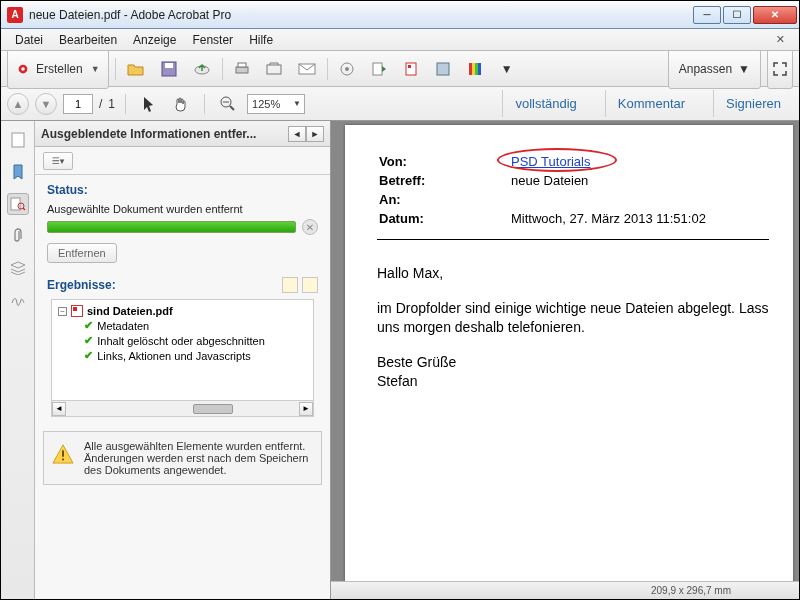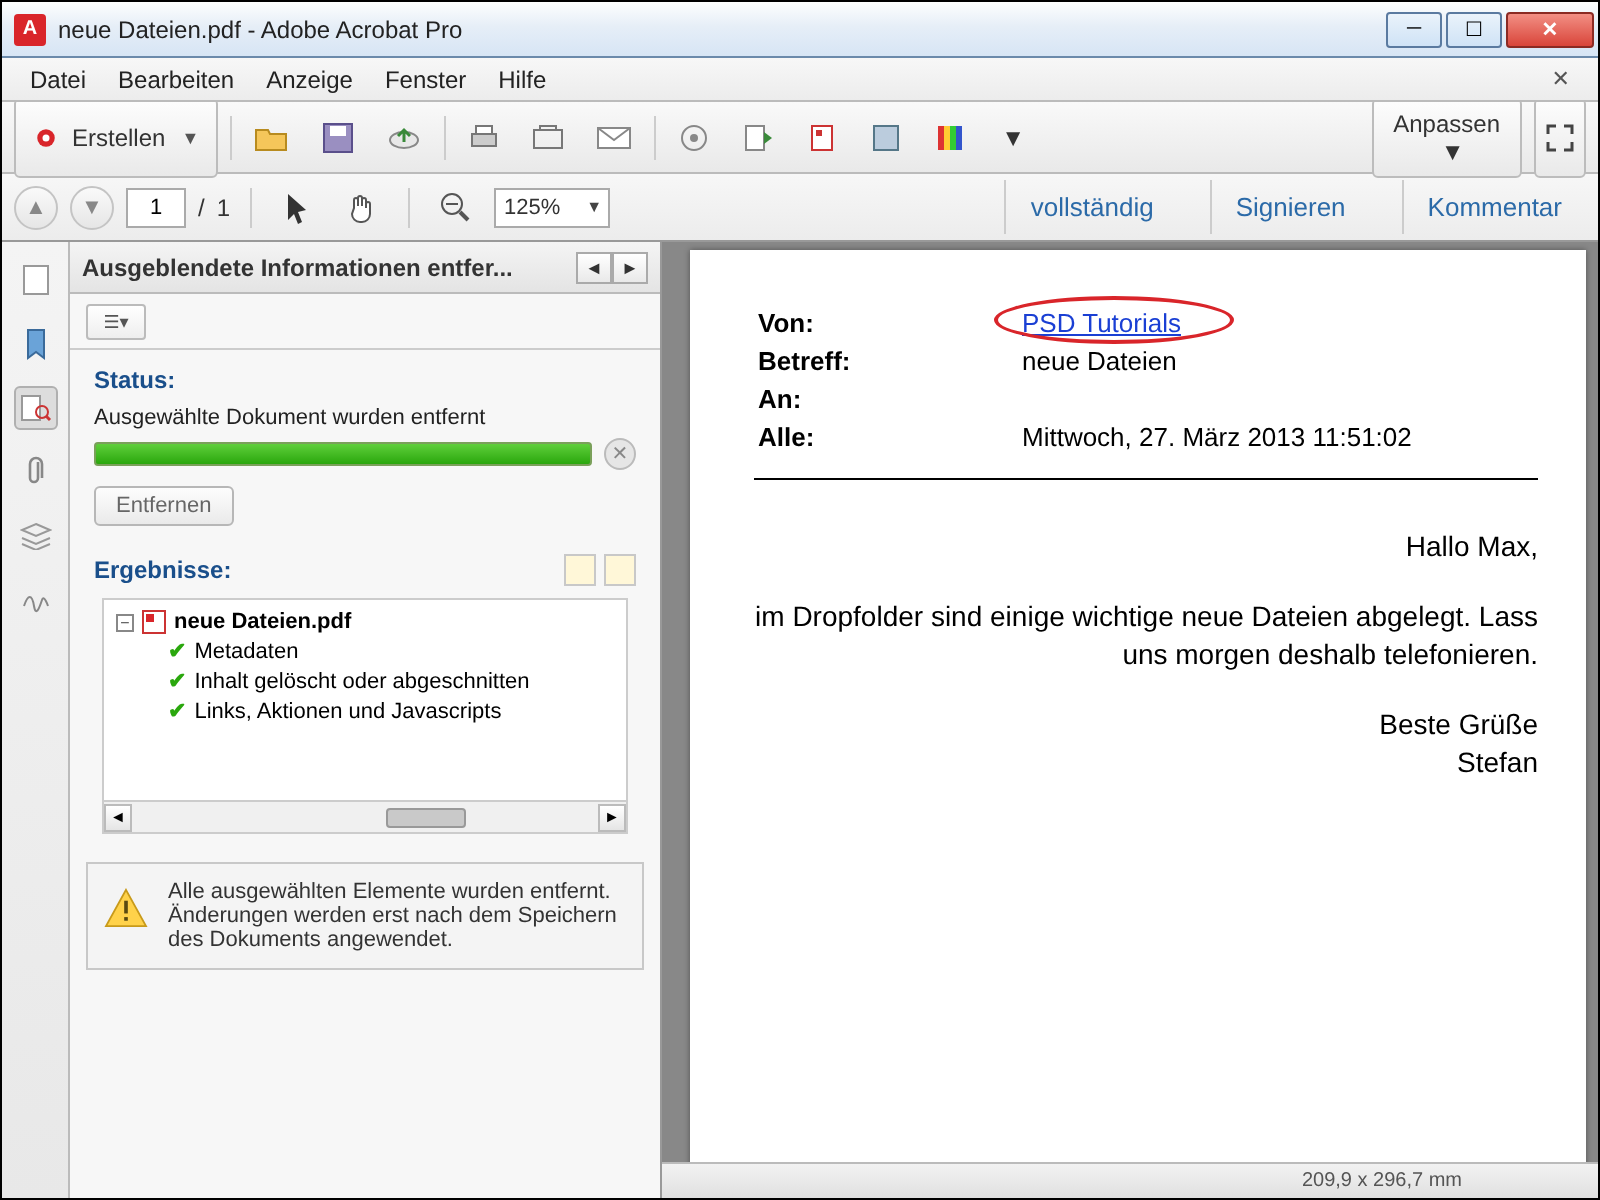--- a/index.html
+++ b/index.html
@@ -16,21 +16,21 @@
 
 .menubar { height: 22px; background: linear-gradient(#f7f7f7,#ececec); border-bottom:1px solid #bbb; display:flex; align-items:center; padding:0 6px; font-size:12px; color:#222; position:relative; }
 .menubar span { padding: 2px 8px; }
 .menubar .right-x { position:absolute; right:6px; color:#555; font-size:11px; }
 
 .toolbar { height: 36px; background: linear-gradient(#f9f9f9,#e9e9e9); border-bottom:1px solid #bbb; display:flex; align-items:center; padding:0 6px; gap:6px; }
 .tbtn { height:40px; min-width:26px; border:1px solid transparent; border-radius:3px; display:inline-flex; align-items:center; justify-content:center; padding:0 4px; font-size:12px; color:#333; }
 .create-btn { border:1px solid #bcbcbc; background:linear-gradient(#fdfdfd,#e9e9e9); padding:0 8px; gap:6px; }
 .create-btn .gear { width:14px; height:14px; }
 .create-btn .caret { font-size:9px; color:#555; margin-left:2px; }
-.anpassen { margin-left:auto; border:1px solid #bcbcbc; background:linear-gradient(#fdfdfd,#e9e9e9); padding: 0 10px; flex-direction: column; }
+.anpassen { margin-left:auto; border:1px solid #bcbcbc; background:linear-gradient(#fdfdfd,#e9e9e9); padding: 0 10px; }
 
 .toolbar2 { height: 34px; background: linear-gradient(#f7f7f7,#ececec); border-bottom:1px solid #999; display:flex; align-items:center; padding:0 6px; gap:6px; font-size:12px; color:#333; }
 .navbtn { width:22px; height:22px; border-radius:50%; border:1px solid #c4c4c4; background:linear-gradient(#fafafa,#e6e6e6); display:flex; align-items:center; justify-content:center; color:#888; font-size:11px; }
 .pagebox { width:30px; height:20px; border:1px solid #aaa; text-align:center; font-size:11px; }
 .zoombox { width:58px; height:20px; border:1px solid #aaa; font-size:11px; padding-left:4px; background:#fff; display:flex; align-items:center; justify-content:space-between; }
 .zoombox .caret { font-size:8px; padding-right:3px; color:#444; }
 .rightlinks { margin-left:auto; display:flex; gap:16px; }
 .rightlinks span { color:#2b6aa8; font-size:13px; padding:6px 12px; border-left:1px solid #ccc; }
 
 .main { display:flex; height: calc(600px - 28px - 22px - 36px - 34px - 2px); }
@@ -78,21 +78,21 @@
 .docarea { flex:1; background:#888; position:relative; overflow:hidden;padding-left:24px; }
 .page { position:absolute; left:14px; top:4px; right:6px; bottom:0; background:#fff; box-shadow:0 0 3px rgba(0,0,0,.4); padding:26px 24px 16px 32px; font-size:13px; color:#000; font-family: Georgia, 'Times New Roman', serif; }
 .hdr-table { font-size:13px; }
 .hdr-table td { padding:1px 0; vertical-align:top; }
 .hdr-table td.lab { font-weight:bold; width:130px; font-family:"Segoe UI",Tahoma,sans-serif; }
 .hdr-table td.val { font-family:"Segoe UI",Tahoma,sans-serif; }
 .sender-link { color:#1a3fd4; text-decoration:underline; position:relative; display:inline-block; }
 .sender-oval { position:absolute; left:-14px; top:-6px; width:120px; height:24px; border:2px solid #d9252a; border-radius:50%; pointer-events:none; }
 .divider { border:none; border-top:1px solid #000; margin:10px 0 24px; }
 .body-text { font-size:14px; line-height:1.35; }
-.body-text p { margin-bottom:16px;text-align:right; }
+.body-text p { margin-bottom:16px; }
 
 .statusbar { position:absolute; left:0; right:0; bottom:0; height:18px; background:linear-gradient(#f2f2f2,#e0e0e0); border-top:1px solid #bbb; font-size:10px; color:#555; display:flex; align-items:center; padding:0 8px; }
 .statusbar .dims { margin-left:auto; margin-right:60px; }
 
 svg { display:block; }
 </style>
 </head>
 <body>
 
 <div class="titlebar">
@@ -230,22 +230,22 @@
         <line x1="10" y1="10" x2="14" y2="14" stroke="#555" stroke-width="2"></line>
         <line x1="3" y1="6" x2="9" y2="6" stroke="#555"></line>
       </svg>
     </div>
   <div class="zoombox">
       <span>125%</span>
       <span class="caret">▼</span>
     </div>
   <div class="rightlinks">
     <span>vollständig</span>
+    <span>Kommentar</span>
     <span>Signieren</span>
-    <span>Kommentar</span>
   </div>
 </div>
 
 <div class="main">
 
   <div class="lefticons">
     <div class="li">
         <svg width="14" height="16">
           <rect x="1" y="1" width="12" height="14" fill="#fff" stroke="#999"></rect>
         </svg>
@@ -306,21 +306,21 @@
         <span class="ricons">
           <span></span>
           <span></span>
         </span>
       </h4>
       <div class="tree">
         <div class="tree-inner">
           <div class="tree-row">
             <span class="minus">−</span>
             <span class="pdf-ico"></span>
-            <span style="font-weight:bold">neue Dateien.pdf</span>
+            <span style="font-weight:bold">sind Dateien.pdf</span>
           </div>
           <div class="tree-row child">
               <span class="check">✔</span>
               <span>Metadaten</span>
             </div>
           <div class="tree-row child">
               <span class="check">✔</span>
               <span>Inhalt gelöscht oder abgeschnitten</span>
             </div>
           <div class="tree-row child">
@@ -356,21 +356,21 @@
             </tr>
         <tr>
               <td class="lab">Betreff:</td>
             <td class="val">neue Dateien</td>
             </tr>
         <tr>
               <td class="lab">An:</td>
               <td></td>
             </tr>
         <tr>
-              <td class="lab">Alle:</td>
+              <td class="lab">Datum:</td>
             <td class="val">Mittwoch, 27. März 2013 11:51:02</td>
             </tr>
       </tbody>
         </table>
       <hr class="divider">
       <div class="body-text">
         <p>Hallo Max,</p>
         <p>im Dropfolder sind einige wichtige neue Dateien abgelegt. Lass uns morgen deshalb telefonieren.</p>
         <p style="margin-bottom:0"><span>Beste Grüße</span><br><span>Stefan</span></p>
       </div>

